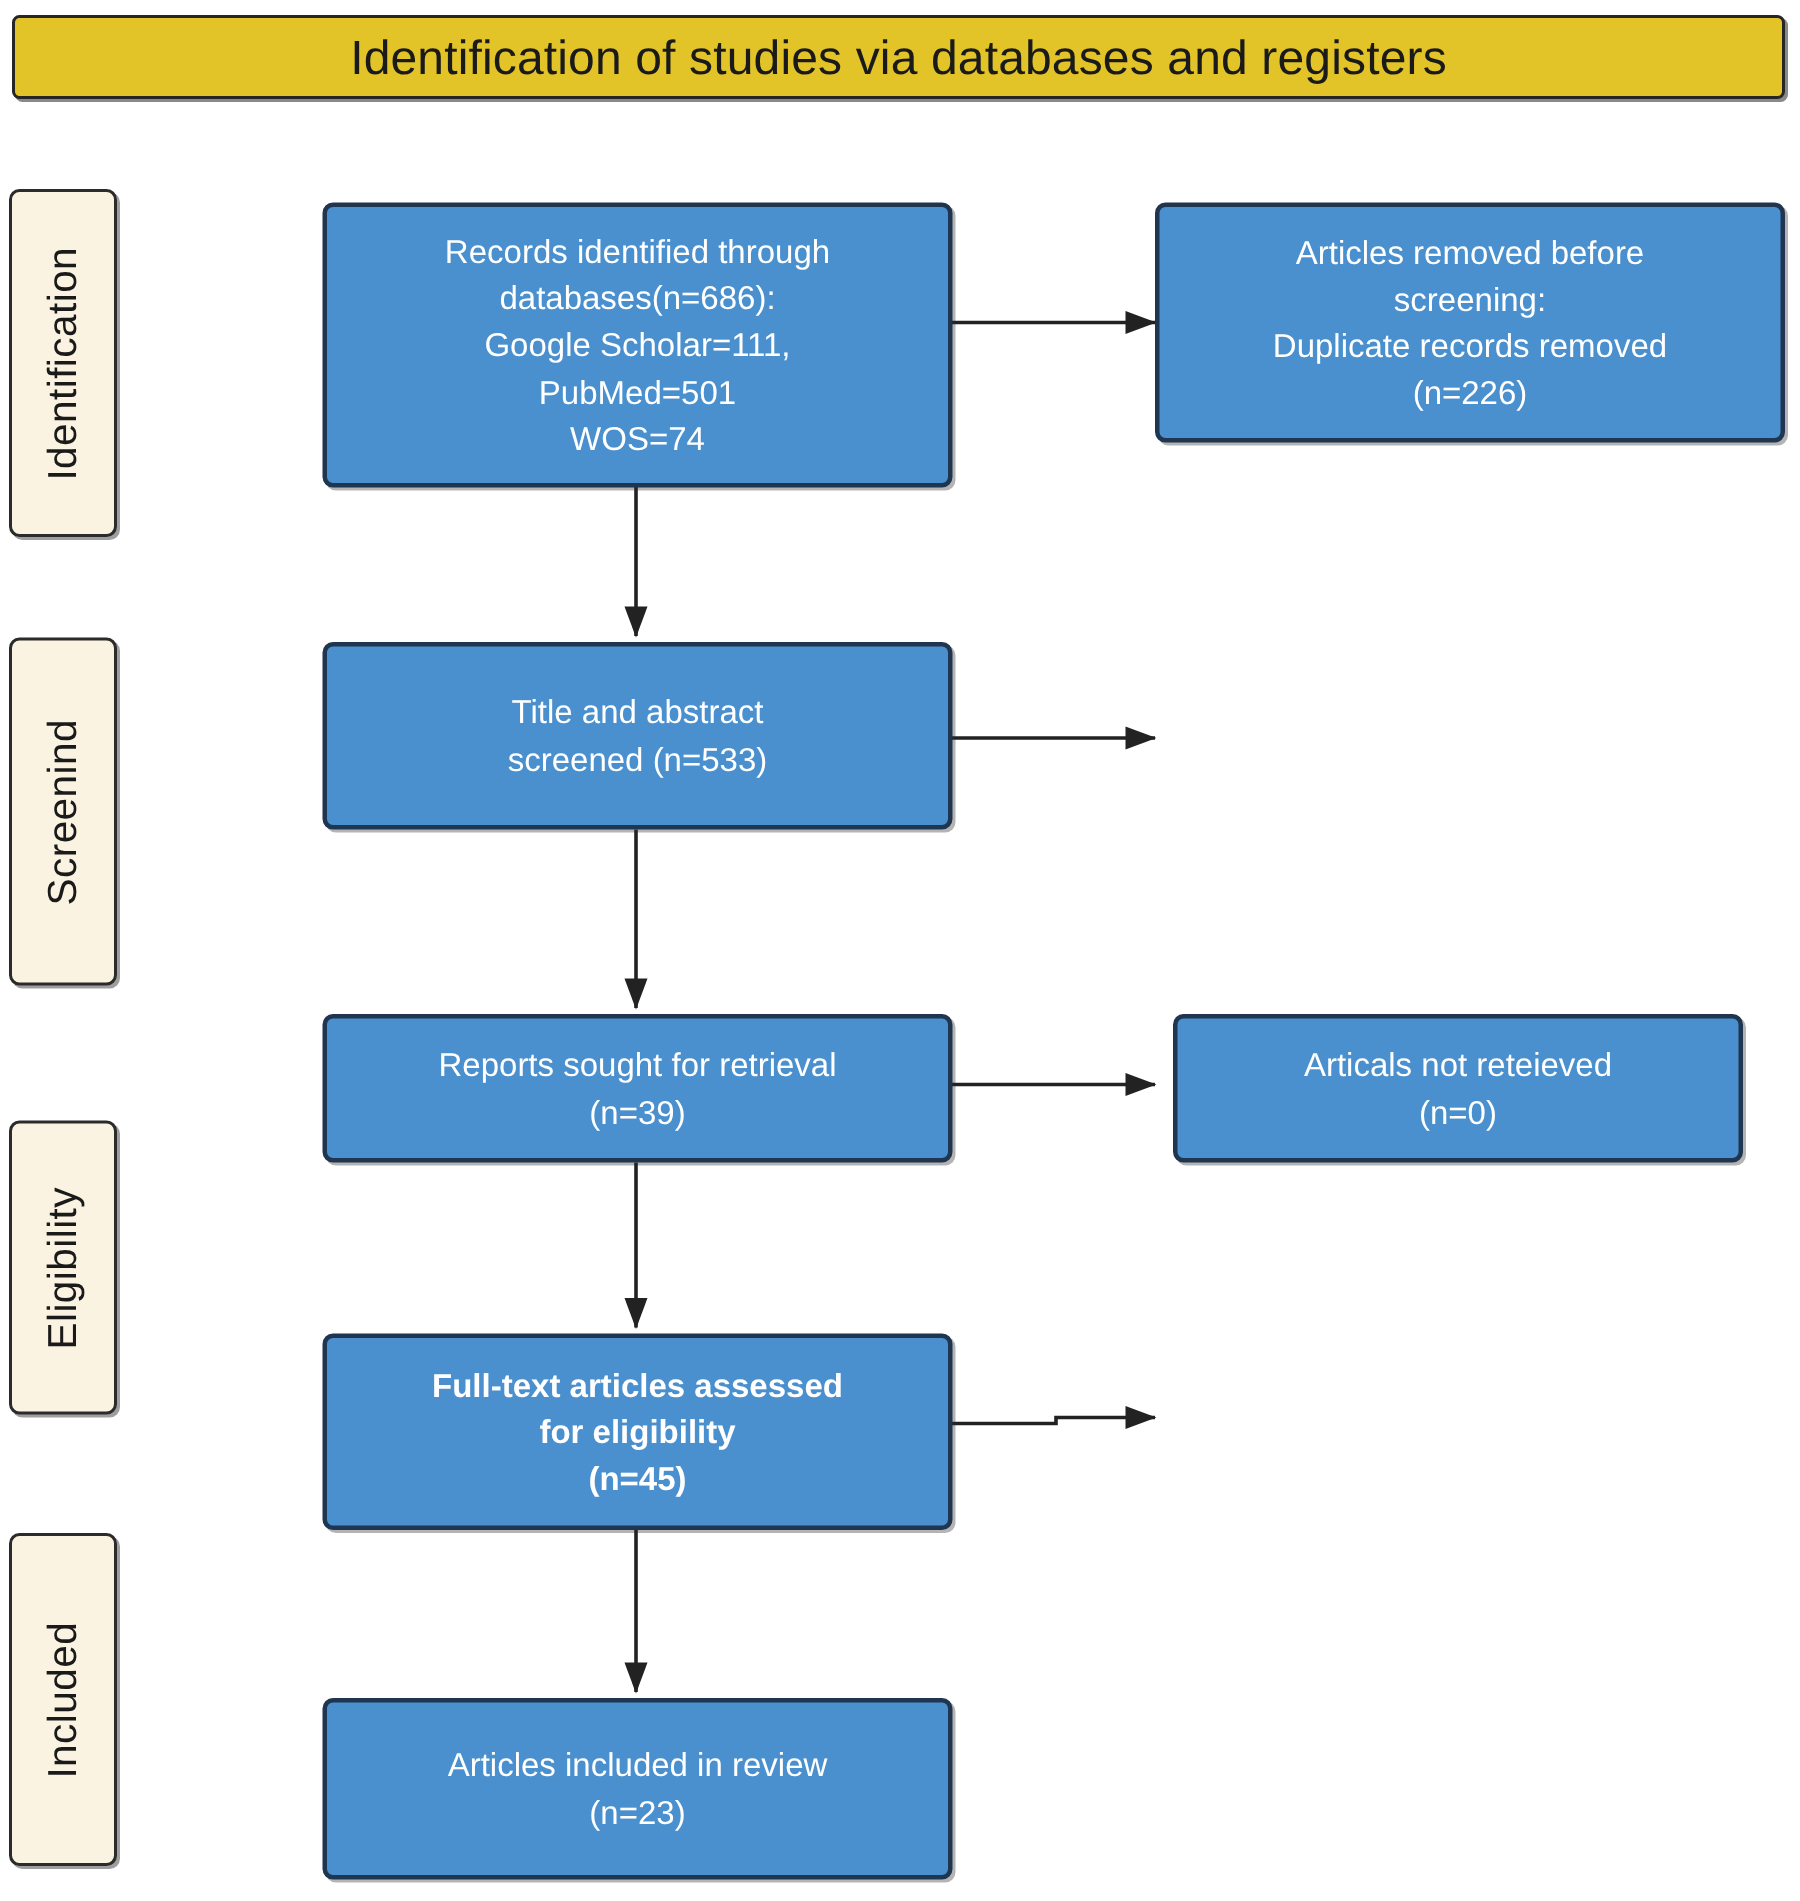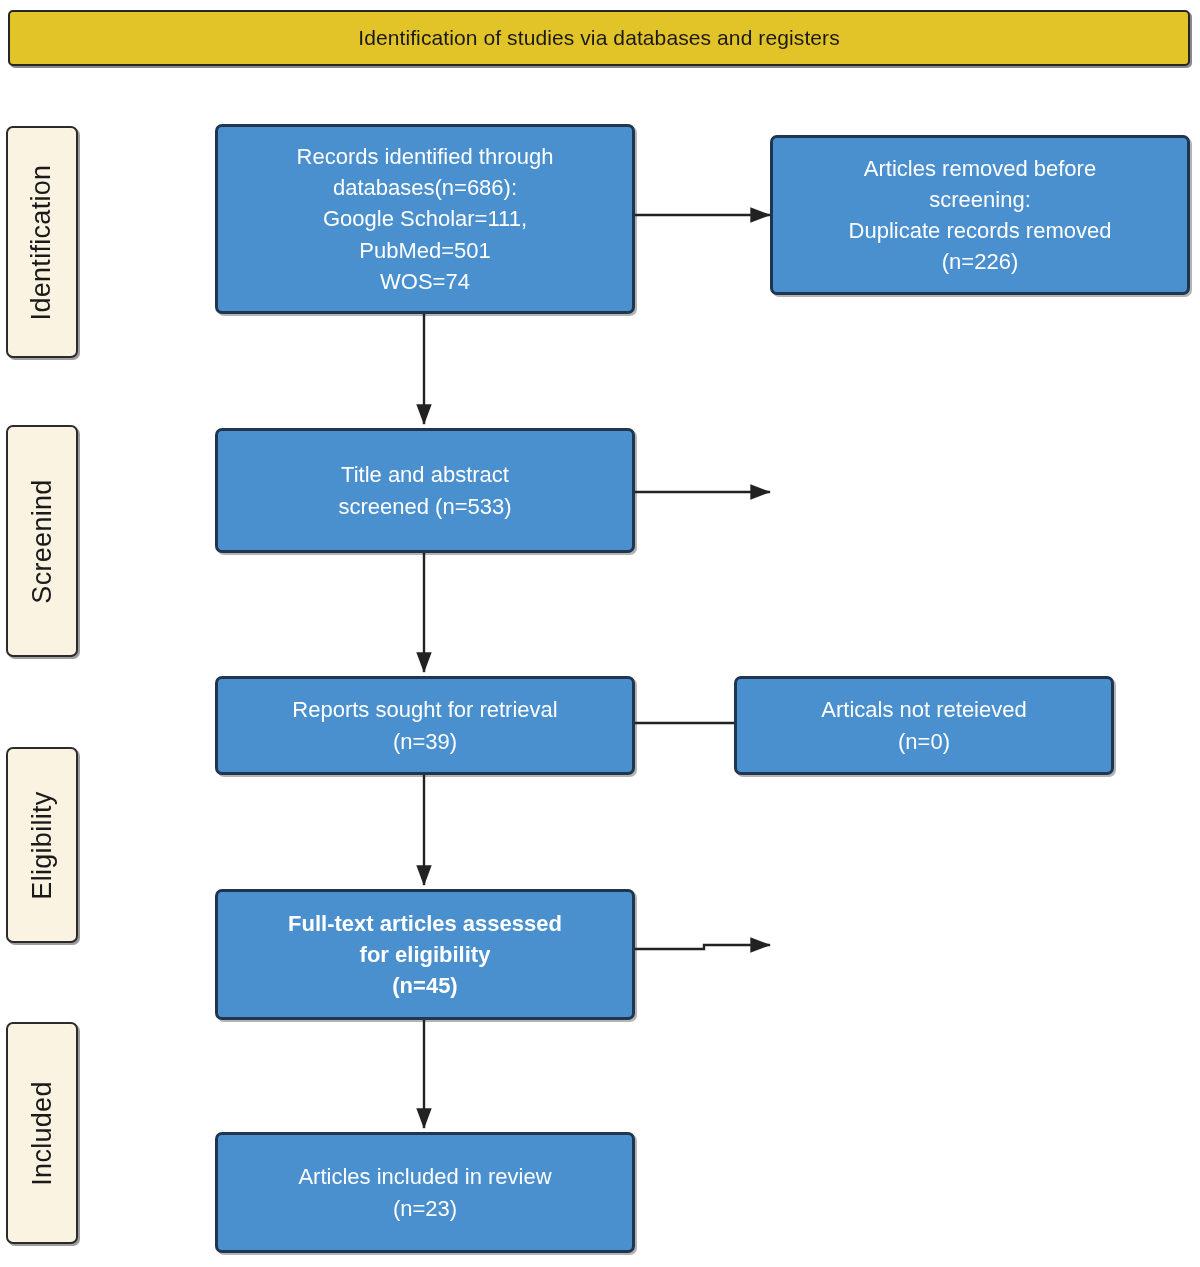--- a/index.html
+++ b/index.html
@@ -34,21 +34,21 @@
     background: #e2c428;
     border: 2px solid #262626;
     border-radius: 5px;
     box-sizing: border-box;
     display: flex;
     align-items: center;
     justify-content: center;
     box-shadow: 2px 2px 0 rgba(40,40,40,0.55);
   }
   .banner-text {
-    font-size: 21px;
+    font-size: 32px;
     color: #1a1a1a;
     letter-spacing: 0.1px;
     white-space: nowrap;
   }
 
   
   .stage {
     position: absolute;
     background: #fbf3e2;
     border: 2px solid #2b2b2b;
@@ -141,21 +141,21 @@
 
     <line x1="634" y1="215" x2="770" y2="215" stroke="#222222" stroke-width="2.4" marker-end="url(#arrowhead)"></line>
 
     <line x1="634" y1="492" x2="770" y2="492" stroke="#222222" stroke-width="2.4" marker-end="url(#arrowhead)"></line>
 
     <line x1="634" y1="723" x2="770" y2="723" stroke="#222222" stroke-width="2.4" marker-end="url(#arrowhead)"></line>
 
     <path d="M634,949 L704,949 L704,945 L770,945" fill="none" stroke="#222222" stroke-width="2.4" marker-end="url(#arrowhead)"></path>
   </svg>
 
-  <div class="pbox" style="left:215px; top:124px; width:420px; height:190px;">
+  <div class="pbox" style="left:215px; top:135px; width:420px; height:190px;">
     <span class="pbox-text">Records identified through
 databases(n=686):
 Google Scholar=111,
 PubMed=501
 WOS=74</span>
   </div>
 
   <div class="pbox" style="left:215px; top:428px; width:420px; height:125px;">
     <span class="pbox-text">Title and abstract
 screened (n=533)</span>
@@ -178,19 +178,19 @@
   </div>
 
   <div class="pbox" style="left:770px; top:135px; width:420px; height:160px;">
     <span class="pbox-text">Articles removed before
 screening:
 Duplicate records removed
 (n=226)</span>
   </div>
 
 
-  <div class="pbox" style="left:734px; top:676px; width:380px; height:99px;">
+  <div class="pbox" style="left:782px; top:676px; width:380px; height:99px;">
     <span class="pbox-text">Articals not reteieved
 (n=0)</span>
   </div>
 
 
 </div>
 
 </body></html>

